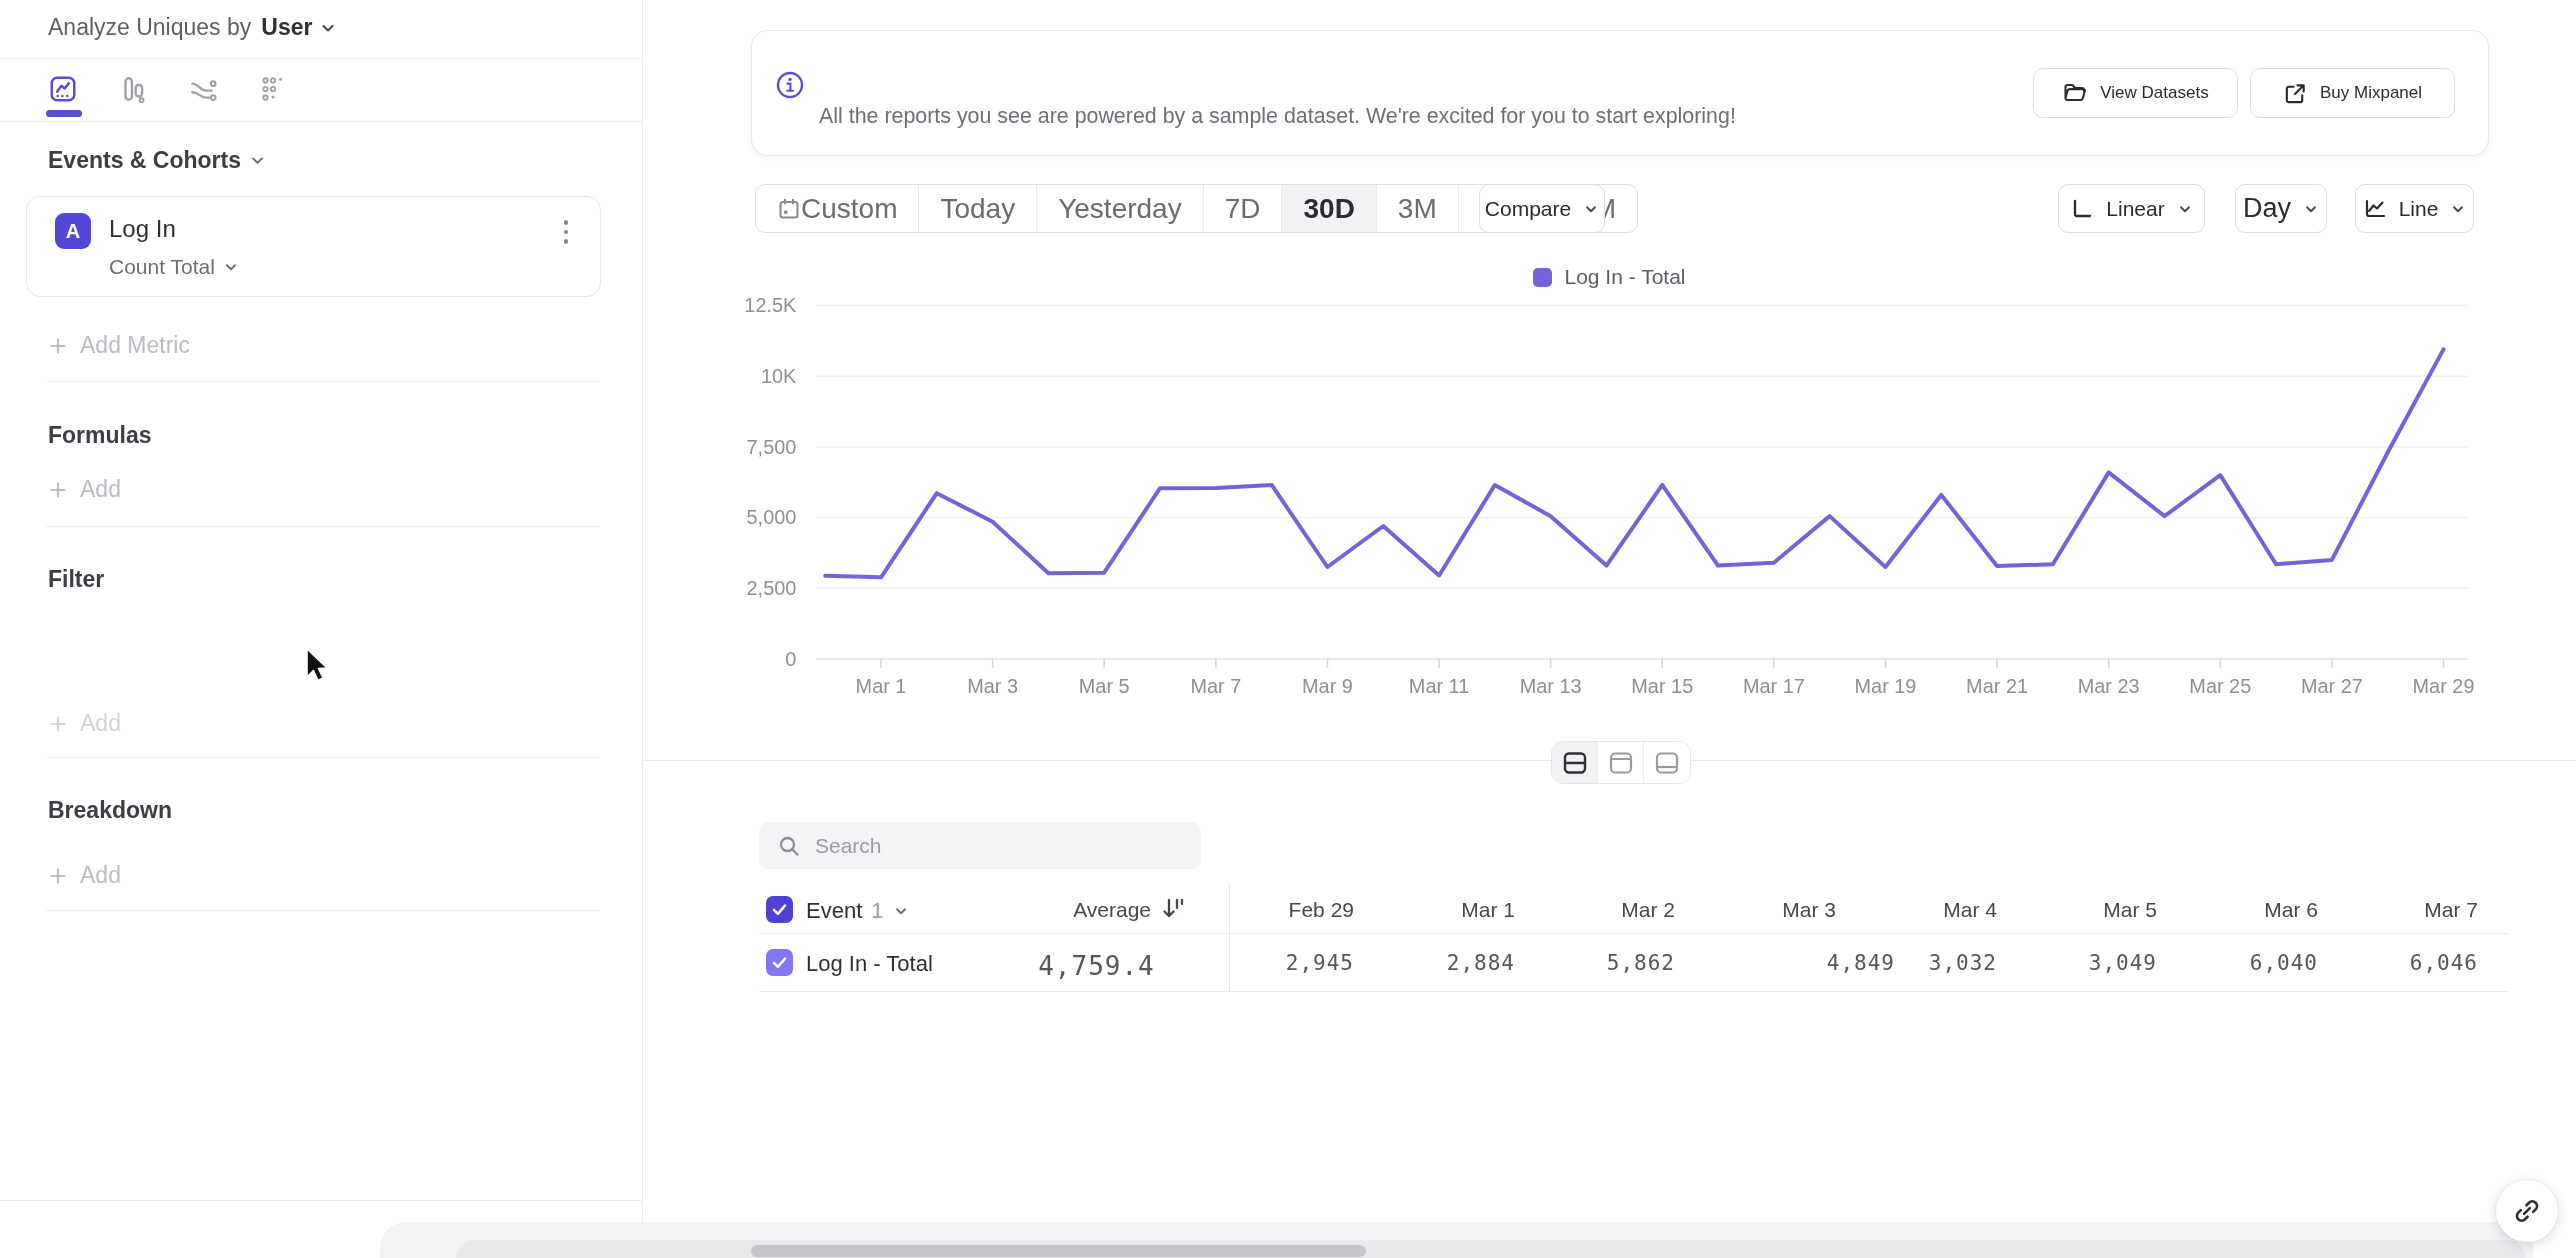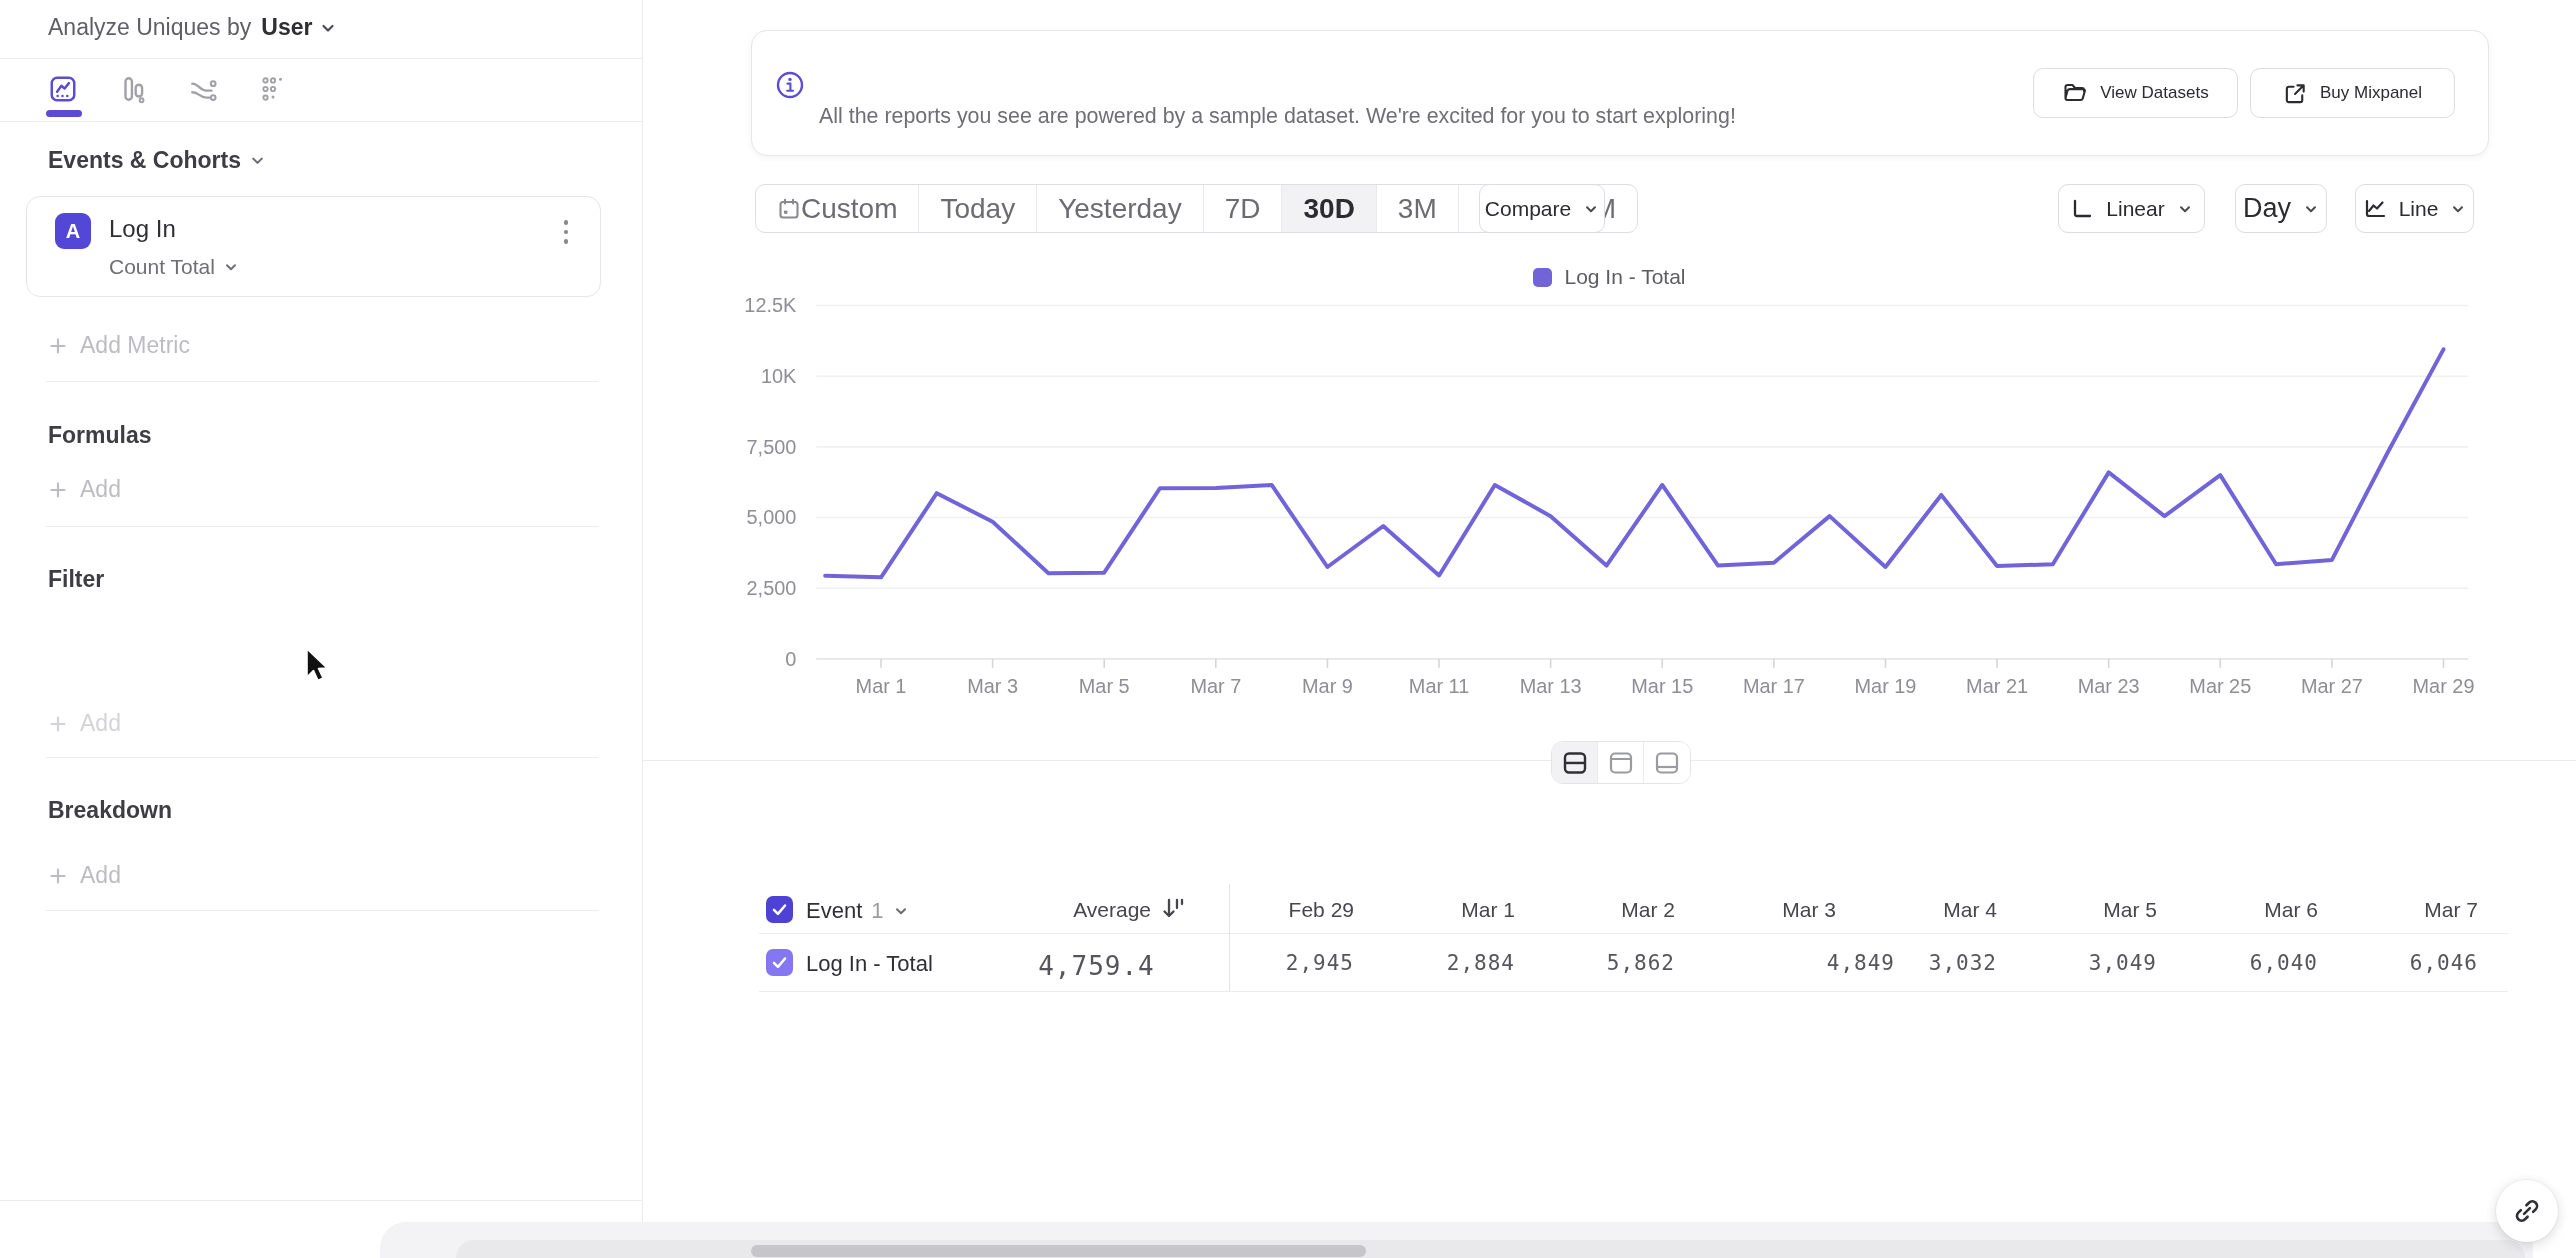--- a/index.html
+++ b/index.html
@@ -355,20 +355,27 @@
         </svg>
     </div>
     <div class="vt">
       <svg width="28" height="26" viewBox="0 0 28 26">
           <rect x="4" y="3.5" width="20" height="19" rx="4" fill="none" stroke="#9a9aa1" stroke-width="2.2"></rect>
           <path d="M4,17 H24" stroke="#9a9aa1" stroke-width="2.2"></path>
         </svg>
     </div>
   </div>
 
+  <div class="search-box">
+    <svg width="24" height="24" viewBox="0 0 24 24">
+      <circle cx="10.5" cy="10.5" r="6.5" fill="none" stroke="#8e8e93" stroke-width="2.3"></circle>
+      <path d="M15.5,15.5 L20.5,20.5" stroke="#8e8e93" stroke-width="2.3" stroke-linecap="round"></path>
+    </svg>
+    <input type="text" placeholder="Search" style="">
+  </div>
 
   <div class="abs" style="left:766px; top:896px">
     <div class="checkbox" id="hdr-checkbox" style="background: rgb(77, 66, 212);">
       <svg width="19" height="19" viewBox="0 0 24 24">
           <polyline points="5,12.5 10,17.5 19,7" fill="none" stroke="#fff" stroke-width="3.2" stroke-linecap="round" stroke-linejoin="round"></polyline>
         </svg>
     </div>
   </div>
   <div class="abs" style="left:806px; top:898px; font-size:22px; display:flex; align-items:center; gap:9px; cursor:pointer">
     <span style="color:#2f2f34">Event</span>

